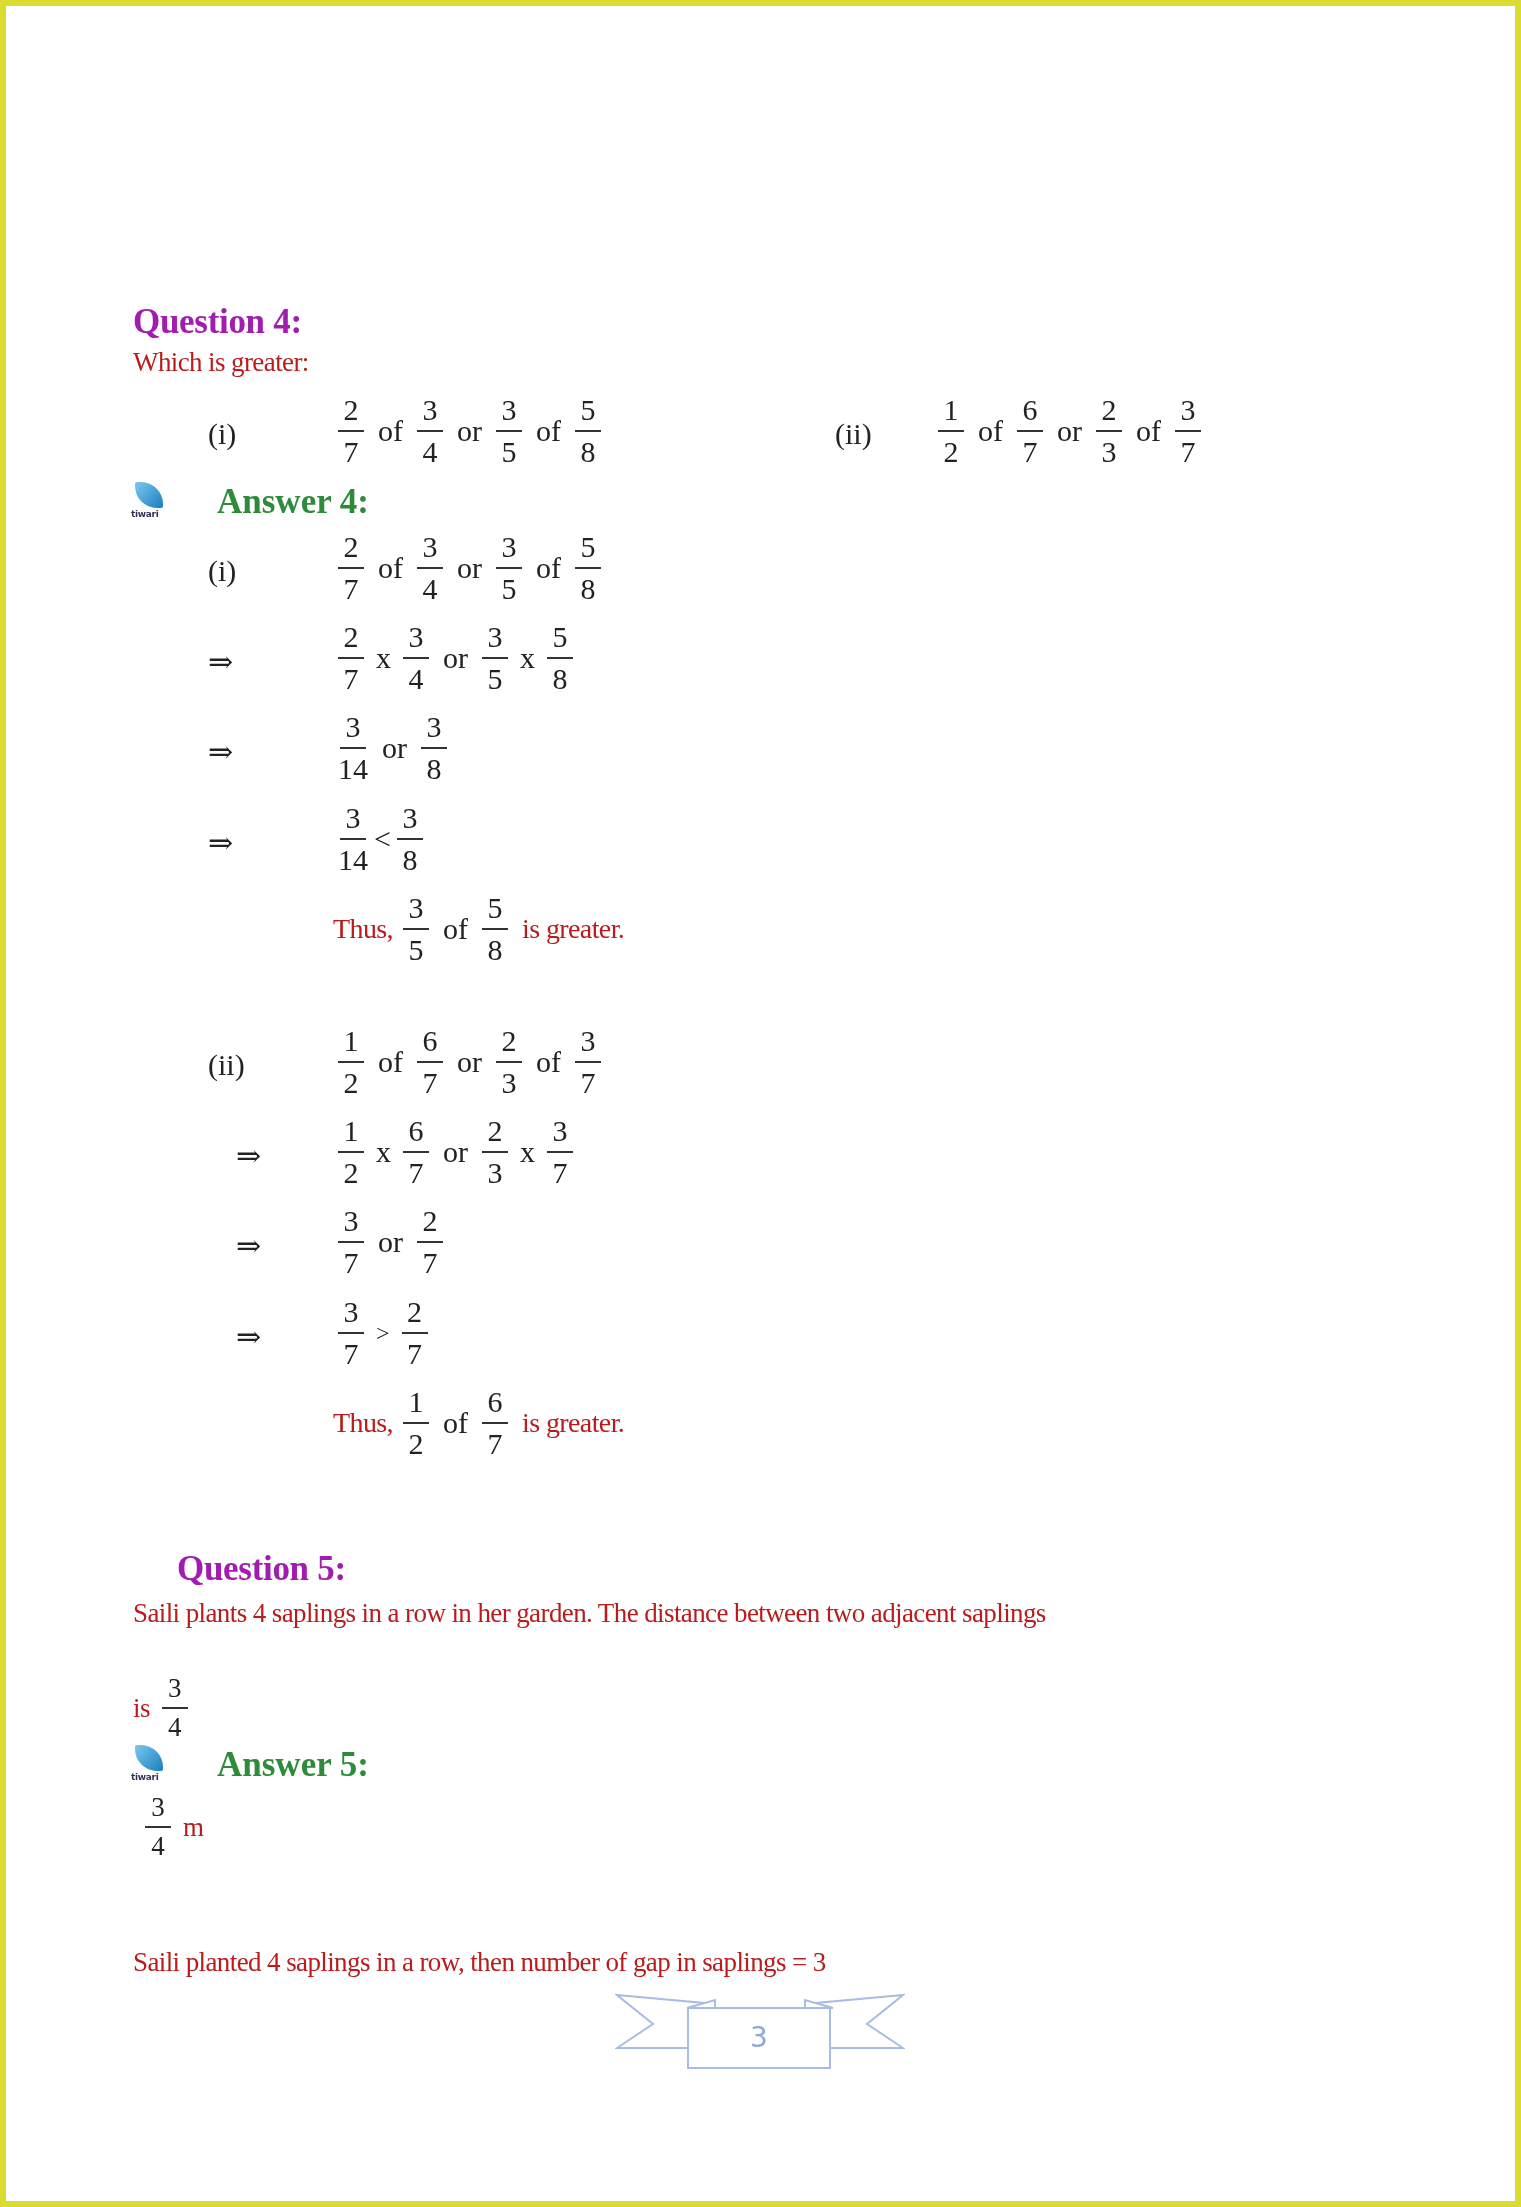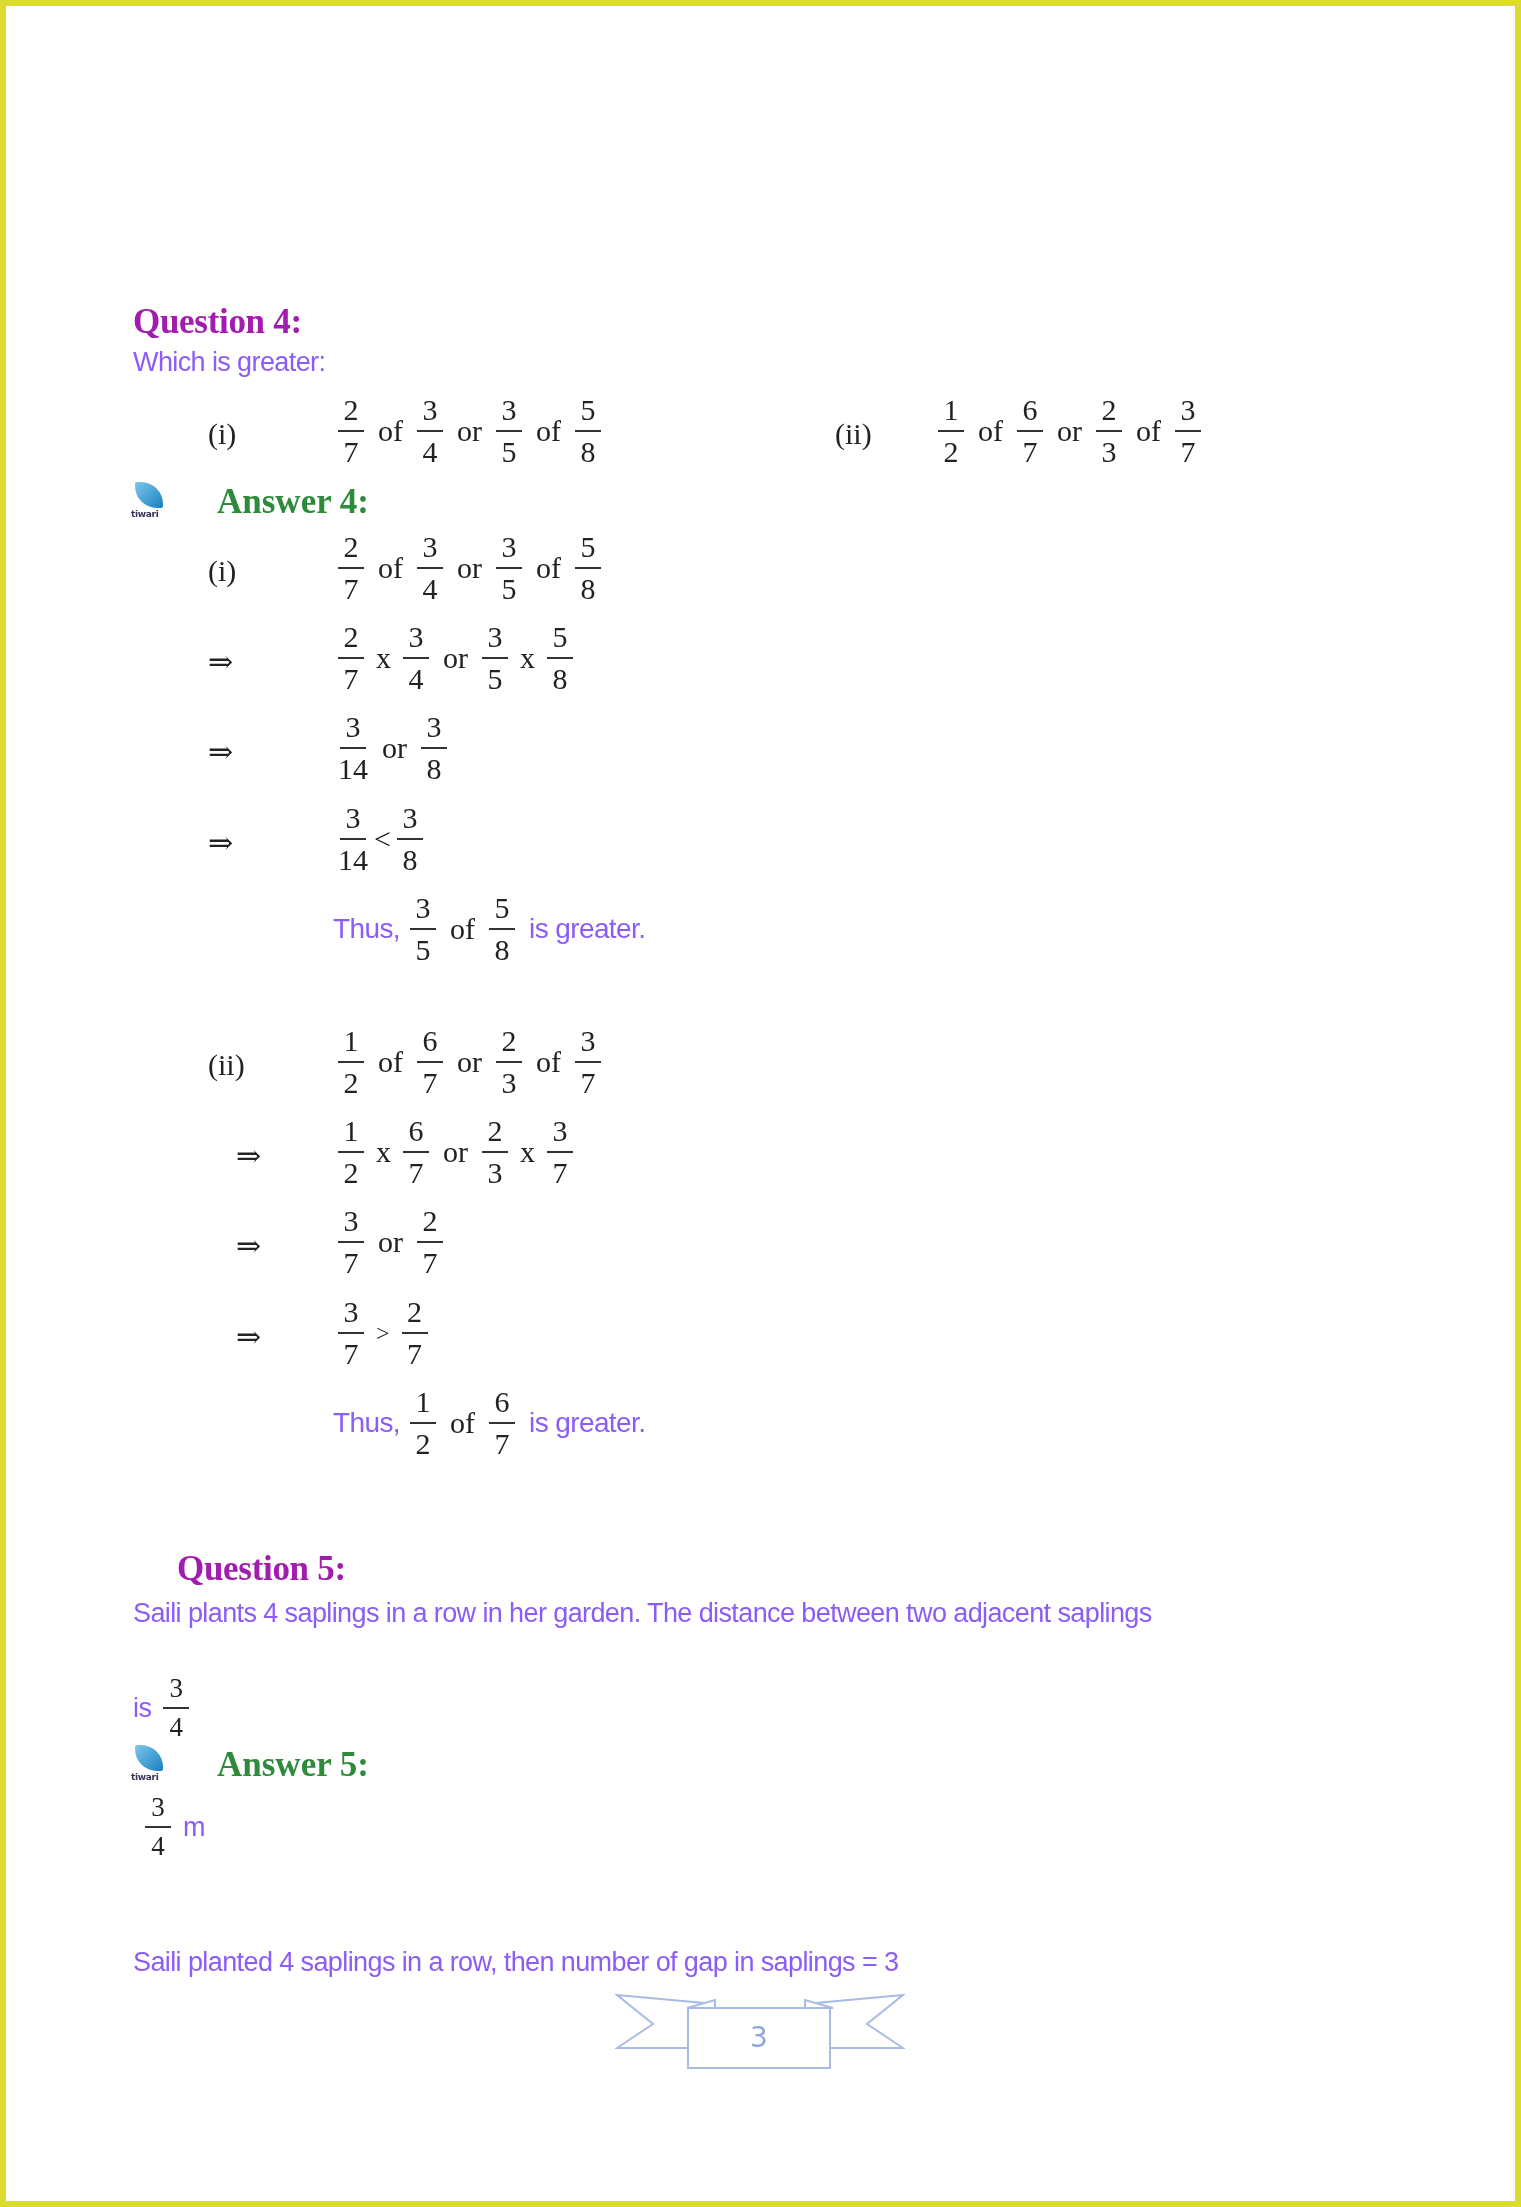--- a/index.html
+++ b/index.html
@@ -3,21 +3,21 @@
 <meta charset="utf-8">
 <style>
   html, body { margin:0; padding:0; }
   body { width:1521px; height:2207px; background:#ffffff; position:relative; overflow:hidden;
          font-family:"Liberation Serif", "DejaVu Serif", serif; color:#222; }
   .page-border { position:absolute; left:0; top:0; width:1521px; height:2207px; box-sizing:border-box;
                  border:6px solid #dcdc30; }
   .abs { position:absolute; }
   .q-head { font-family:"Liberation Serif", serif; font-weight:bold; font-size:35px; color:#a21caf; letter-spacing:-0.3px; }
   .a-head { font-family:"Liberation Serif", serif; font-weight:bold; font-size:35px; color:#2e8b3a; display:flex; align-items:center;gap:48px; }
-  .body-text { font-family:Liberation Sans, sans-serif; font-size:27px; color:#8b5cf6; white-space:nowrap; letter-spacing:-0.6px; }
+  .body-text { font-family:Liberation Serif, serif; font-size:27px; color:#b91c1c; white-space:nowrap; letter-spacing:-0.6px; }
   .math { font-family:"Liberation Serif", serif; font-size:30px; color:#222; display:flex; align-items:center; white-space:nowrap; }
   .label { font-family:"Liberation Serif", serif; font-size:30px; color:#222; }
   .frac { display:inline-flex; flex-direction:column; align-items:center; line-height:1; margin:0 4px; vertical-align:middle; }
   .frac .num { padding:0 3px 5px 3px; border-bottom:2px solid #333; min-width:20px; text-align:center; }
   .frac .den { padding-top:5px; text-align:center; }
   .word { margin:14px 10px; }
   .op { margin:0 8px; }
   .arrow { font-family:"DejaVu Serif", serif; font-size:30px; color:#222; }
   .leaf { width:34px; height:40px; position:relative; margin-right:4px; }
   .leaf .blade { position:absolute; left:4px; top:0; width:28px; height:26px; background:linear-gradient(135deg,#7cc8ec,#1a7fc0);

